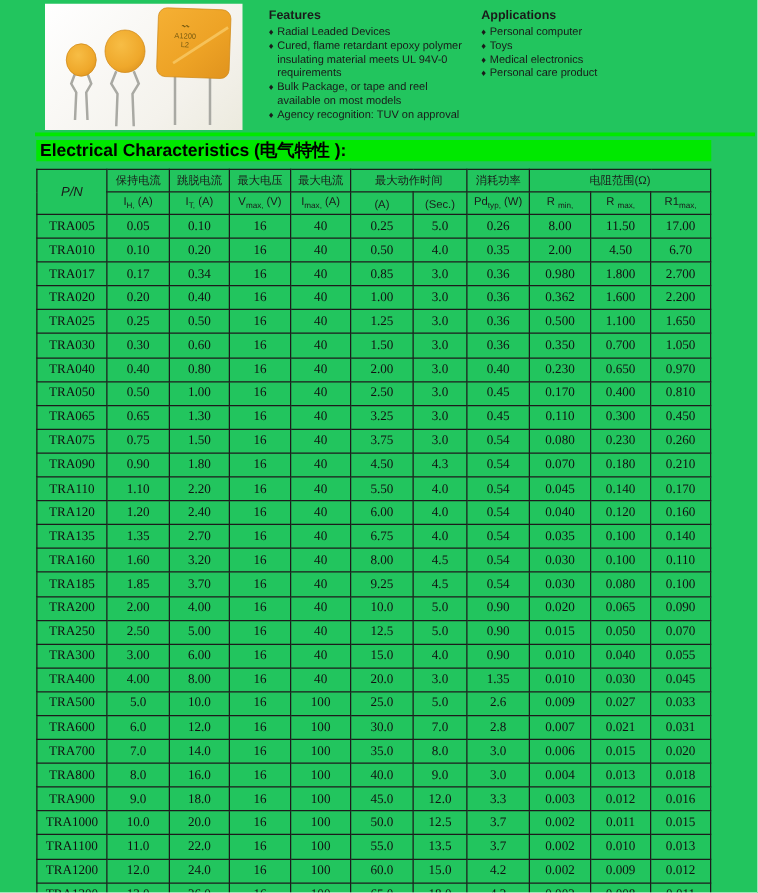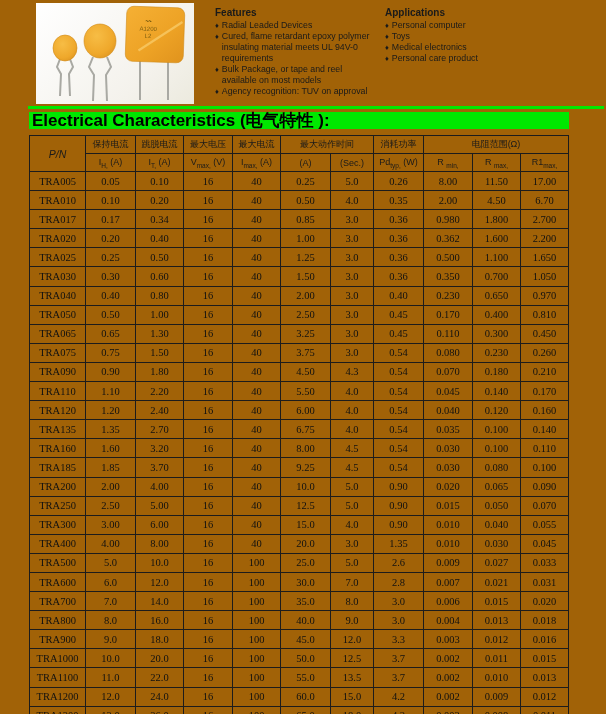--- a/index.html
+++ b/index.html
@@ -1,17 +1,17 @@
 <!DOCTYPE html>
 <html><head>
 <meta charset="utf-8">
 <style>
   html,body { margin:0; padding:0; background:#ffffff; }
   .page {
-    position:relative; width:606px; height:714px; background:#a16207;
+    position:relative; width:606px; height:714px; background:#22c55e;
     font-family:"Liberation Sans","DejaVu Sans",sans-serif; color:#1a1a1a;
     overflow:hidden;
   }
 
   
   .photo {
     position:absolute; left:36px; top:3px; width:158px; height:101px;
     background:linear-gradient(135deg,#ffffff 0%,#f4f2ec 70%,#eceade 100%);
   }
   .features { position:absolute; left:215px; top:7px; width:164px; }
@@ -20,21 +20,21 @@
   .sec-intro { font-size:8.8px; line-height:11px; margin:0; }
   ul.blist { list-style:none; margin:0; padding:0; }
   ul.blist li { display:flex; gap:3px; font-size:8.8px; line-height:11px; }
   .blt { font-size:7.5px; line-height:11px; flex:0 0 auto; }
   .btx { flex:1 1 auto; }
 
   
   .green-rule { position:absolute; left:28px; top:106px; width:576px; height:3px; }
   .green-bar {
     position:absolute; left:29px; top:112px; width:540px; height:17px;
-    font-weight:bold; font-size:17px; line-height:17px; padding-left:3px;
+    font-weight:bold; font-size:14px; line-height:17px; padding-left:3px;
     box-sizing:border-box; color:#000;
   }
 
   
   table.spec {
     position:absolute; left:29px; top:135px; width:540px;
     border-collapse:collapse; table-layout:fixed;
   }
   table.spec th, table.spec td {
     border:1px solid #1c1c1c; padding:0; text-align:center; overflow:hidden;

